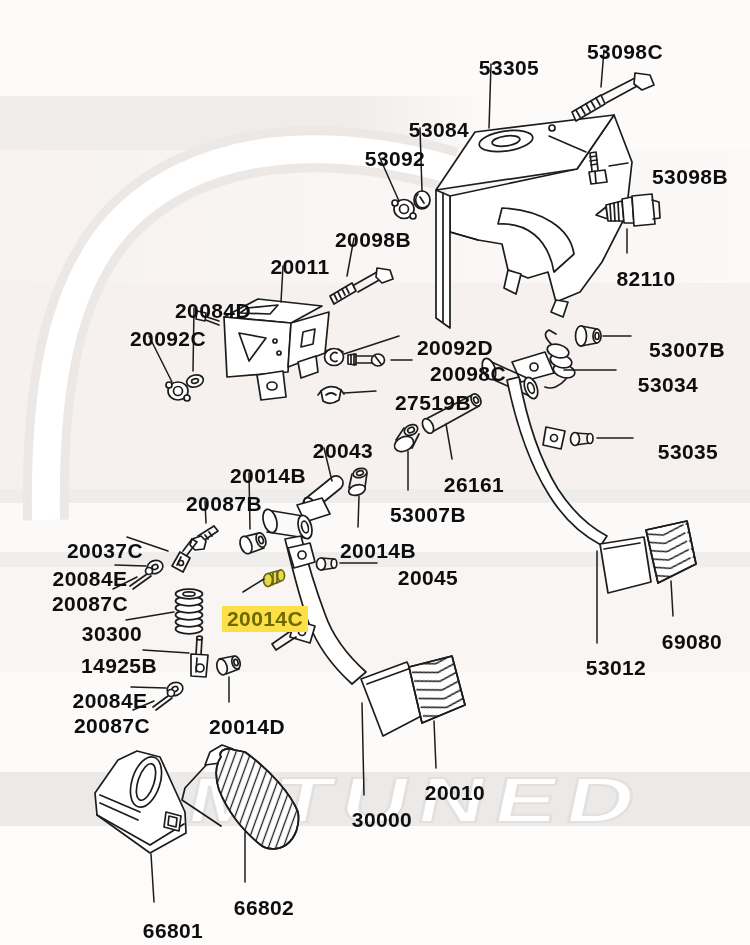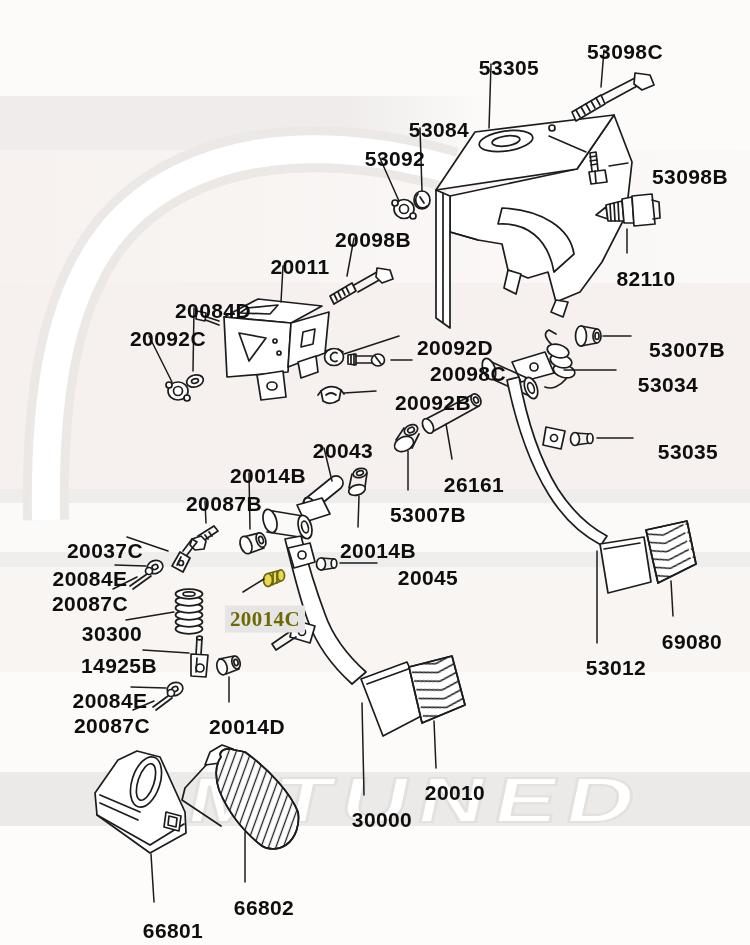--- a/index.html
+++ b/index.html
@@ -2,21 +2,21 @@
 <html><head>
 <meta charset="utf-8">
 <style>
   html,body{margin:0;padding:0;background:#fff;}
   .stage{position:relative;width:750px;height:945px;overflow:hidden;background:#fcfbfa;
          font-family:"Liberation Sans",sans-serif;}
   .stage svg{position:absolute;left:0;top:0;}
   .labels{position:absolute;left:0;top:14px;width:750px;height:945px;margin-left:18px;}
   .lbl{position:absolute;transform:translate(-50%,-50%);white-space:nowrap;
        font:700 21px "Liberation Sans",sans-serif;color:#0e0e0e;letter-spacing:.4px;}
-  .lbl.hl{background:#e5e5e5;color:#6e6900;padding:1px 5px;font-family:Liberation Serif, serif;}
+  .lbl.hl{background:#fde047;color:#6e6900;padding:1px 5px;}
 </style>
 </head>
 <body>
 
 <div class="stage">
 
 <svg width="750" height="945" viewBox="0 0 750 945">
   <defs>
     <linearGradient id="gfade" x1="0" y1="0" x2="1" y2="0">
       <stop offset="0" stop-color="#efeceb"></stop>
@@ -366,21 +366,21 @@
   <span class="lbl" style="left:421px;top:116px">53084</span>
   <span class="lbl" style="left:377px;top:145px">53092</span>
   <span class="lbl" style="left:672px;top:163px">53098B</span>
   <span class="lbl" style="left:628px;top:265px">82110</span>
   <span class="lbl" style="left:355px;top:226px">20098B</span>
   <span class="lbl" style="left:282px;top:253px">20011</span>
   <span class="lbl" style="left:195px;top:297px">20084D</span>
   <span class="lbl" style="left:150px;top:325px">20092C</span>
   <span class="lbl" style="left:437px;top:334px">20092D</span>
   <span class="lbl" style="left:450px;top:360px">20098C</span>
-  <span class="lbl" style="left:415px;top:389px">20092B</span>
+  <span class="lbl" style="left:415px;top:389px">27519B</span>
   <span class="lbl" style="left:669px;top:336px">53007B</span>
   <span class="lbl" style="left:650px;top:371px">53034</span>
   <span class="lbl" style="left:670px;top:438px">53035</span>
   <span class="lbl" style="left:325px;top:437px">20043</span>
   <span class="lbl" style="left:456px;top:471px">26161</span>
   <span class="lbl" style="left:410px;top:501px">53007B</span>
   <span class="lbl" style="left:250px;top:462px">20014B</span>
   <span class="lbl" style="left:206px;top:490px">20087B</span>
   <span class="lbl" style="left:360px;top:537px">20014B</span>
   <span class="lbl" style="left:87px;top:537px">20037C</span>

